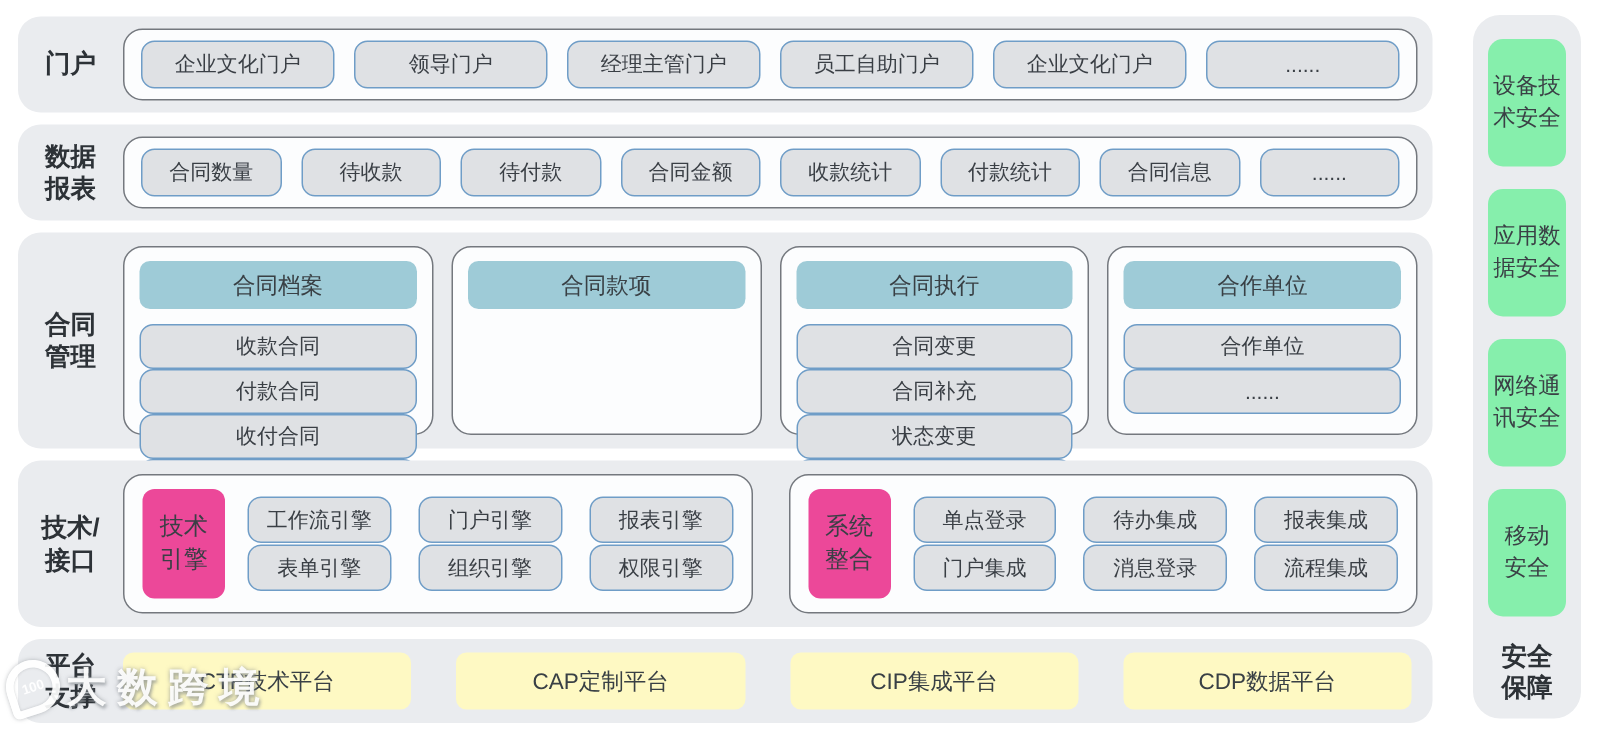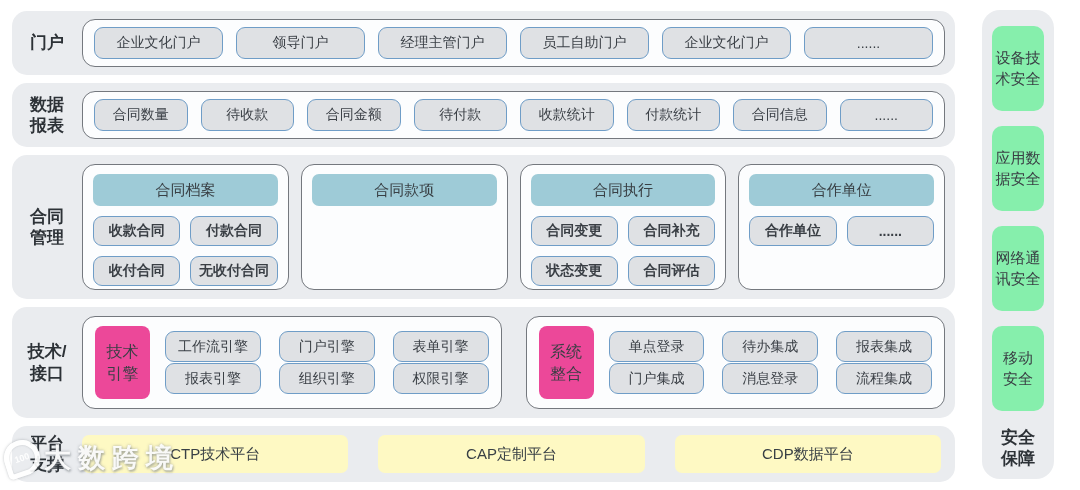--- a/index.html
+++ b/index.html
@@ -16,21 +16,21 @@
        display:flex;align-items:center;justify-content:center;font-size:14px;color:#3a3f45;}
   .row-portal,.row-reports{height:64px;}
   .row-contract{height:144px;}
   .row-tech{height:111px;}
   .row-platform{height:56px;}
   .groups{flex:1;align-self:stretch;margin:9px 10px 9px 0;display:flex;gap:12px;}
   .group{flex:1;background:#fcfdfe;border:1.5px solid #74787e;border-radius:13px;
          padding:9px 10px;display:flex;flex-direction:column;gap:10px;box-sizing:border-box;}
   .group-header{height:32px;flex:none;background:#9ecbd7;border-radius:7px;display:flex;
                 align-items:center;justify-content:center;font-size:15px;color:#394045;}
-  .group-grid{display:grid;grid-template-columns:1fr 1fr;gap:10px;font-weight:bold;}
+  .group-grid{display:grid;grid-template-columns:1fr;}
   .group-grid .box{height:28px;}
   .engine-wrap{flex:1;align-self:stretch;margin:9px 10px 9px 0;display:flex;gap:24px;}
   .engine-panel{flex:1;background:#fcfdfe;border:1.5px solid #74787e;border-radius:13px;
                 padding:9px 12px;display:flex;gap:15px;align-items:center;box-sizing:border-box;}
   .side-box{width:55px;flex:none;align-self:stretch;background:#ec4899;border-radius:8px;
             display:flex;align-items:center;justify-content:center;font-size:16px;
             white-space:pre-line;text-align:center;line-height:1.35;}
   .engine-grid{flex:1;display:grid;grid-template-columns:repeat(3,1fr);gap:1px 18px;}
   .engine-grid .box{height:29px;}
   .platforms{flex:1;display:flex;gap:30px;margin-right:14px;align-items:center;}
@@ -69,22 +69,22 @@
         <div class="box">......</div>
       </div>
     </section>
 
     <section class="row row-reports">
       <div class="row-label">数据
 报表</div>
       <div class="row-inner">
         <div class="box">合同数量</div>
         <div class="box">待收款</div>
+        <div class="box">待付款</div>
         <div class="box">合同金额</div>
-        <div class="box">待付款</div>
         <div class="box">收款统计</div>
         <div class="box">付款统计</div>
         <div class="box">合同信息</div>
         <div class="box">......</div>
       </div>
     </section>
 
     <section class="row row-contract">
       <div class="row-label">合同
 管理</div>
@@ -123,22 +123,22 @@
     <section class="row row-tech">
       <div class="row-label">技术/
 接口</div>
       <div class="engine-wrap">
         <div class="engine-panel">
           <div class="side-box">技术
 引擎</div>
           <div class="engine-grid">
             <div class="box">工作流引擎</div>
             <div class="box">门户引擎</div>
+            <div class="box">报表引擎</div>
             <div class="box">表单引擎</div>
-            <div class="box">报表引擎</div>
             <div class="box">组织引擎</div>
             <div class="box">权限引擎</div>
           </div>
         </div>
         <div class="engine-panel">
           <div class="side-box">系统
 整合</div>
           <div class="engine-grid">
             <div class="box">单点登录</div>
             <div class="box">待办集成</div>
@@ -150,20 +150,21 @@
         </div>
       </div>
     </section>
 
     <section class="row row-platform">
       <div class="row-label">平台
 支撑</div>
       <div class="platforms">
         <div class="platform-box">CTP技术平台</div>
         <div class="platform-box">CAP定制平台</div>
+        <div class="platform-box">CIP集成平台</div>
         <div class="platform-box">CDP数据平台</div>
       </div>
     </section>
 
   </div>
 
   <aside class="security">
     <div class="sec-box">设备技
 术安全</div>
     <div class="sec-box">应用数

